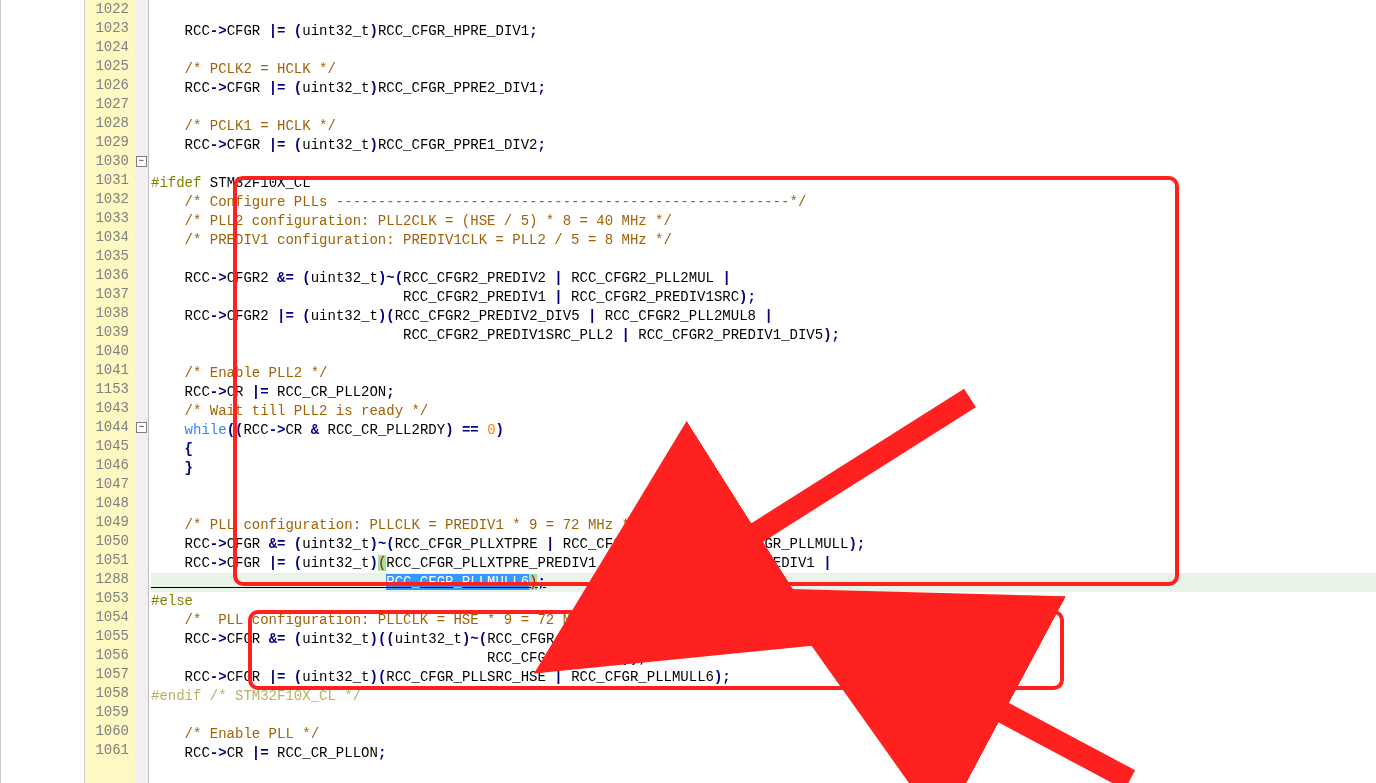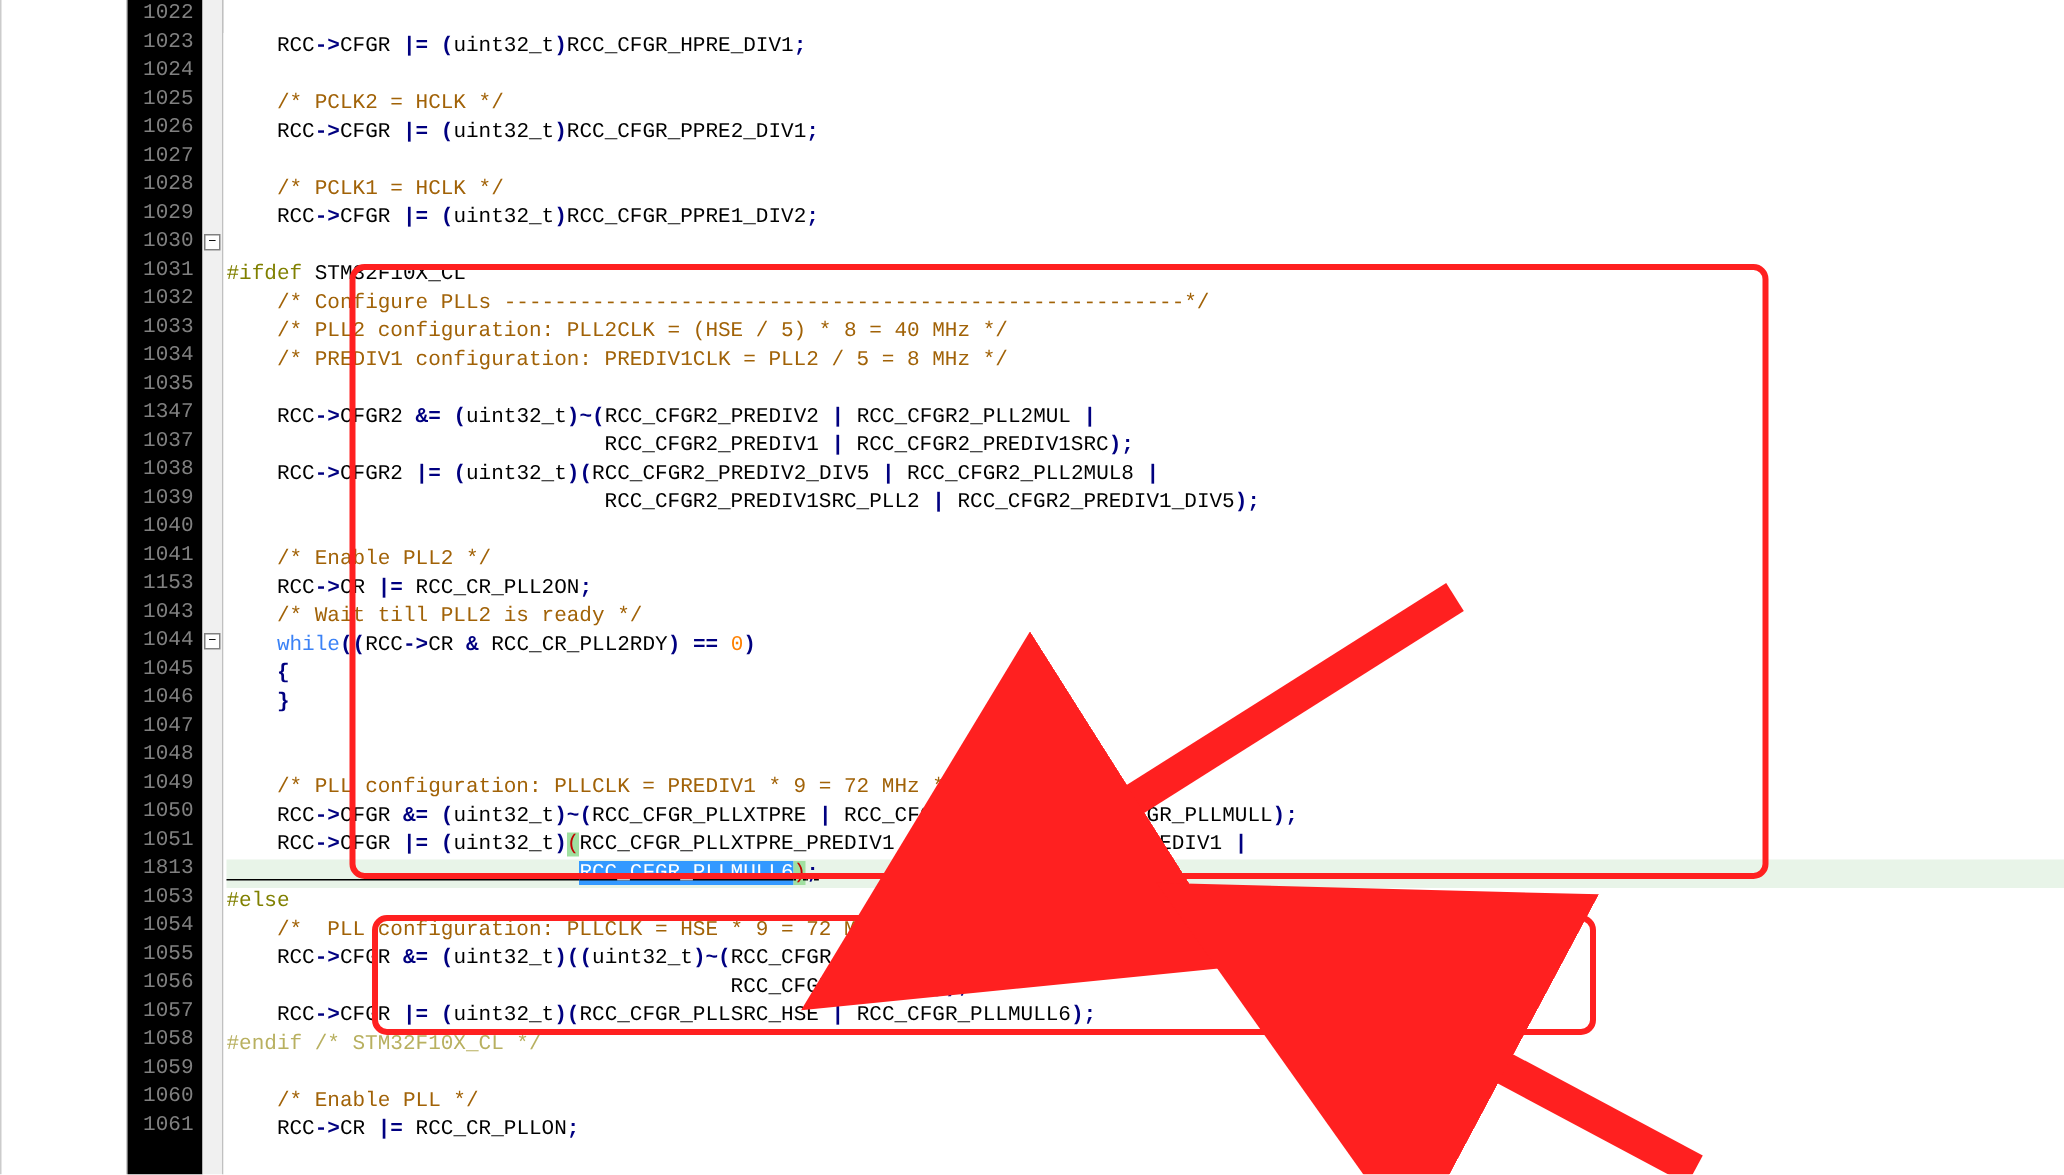--- a/index.html
+++ b/index.html
@@ -19,21 +19,21 @@
 }
 .margin-strip {
   width: 85px;
   background: #fff;
   border-left: 1px solid #ccc;
   border-right: 1px solid #ccc;
   height: 100%;
 }
 .gutter {
   width: 50px;
-  background: #000000;
+  background: #fef9c3;
   height: 100%;
   color: #808080;
   text-align: right;
   padding-right: 6px;
   line-height: 19px;
   user-select: none;
 }
 .fold-gutter {
   width: 14px;
   background: #f0f0f0;
@@ -101,37 +101,37 @@
       <div class="line">1026</div>
       <div class="line">1027</div>
       <div class="line">1028</div>
       <div class="line">1029</div>
       <div class="line">1030</div>
       <div class="line">1031</div>
       <div class="line">1032</div>
       <div class="line">1033</div>
       <div class="line">1034</div>
       <div class="line">1035</div>
-      <div class="line">1347</div>
+      <div class="line">1036</div>
       <div class="line">1037</div>
       <div class="line">1038</div>
       <div class="line">1039</div>
       <div class="line">1040</div>
       <div class="line">1041</div>
       <div class="line">1153</div>
       <div class="line">1043</div>
       <div class="line">1044</div>
       <div class="line">1045</div>
       <div class="line">1046</div>
       <div class="line">1047</div>
       <div class="line">1048</div>
       <div class="line">1049</div>
       <div class="line">1050</div>
       <div class="line">1051</div>
-      <div class="line">1813</div>
+      <div class="line">1288</div>
       <div class="line">1053</div>
       <div class="line">1054</div>
       <div class="line">1055</div>
       <div class="line">1056</div>
       <div class="line">1057</div>
       <div class="line">1058</div>
       <div class="line">1059</div>
       <div class="line">1060</div>
       <div class="line">1061</div>
     </div>

